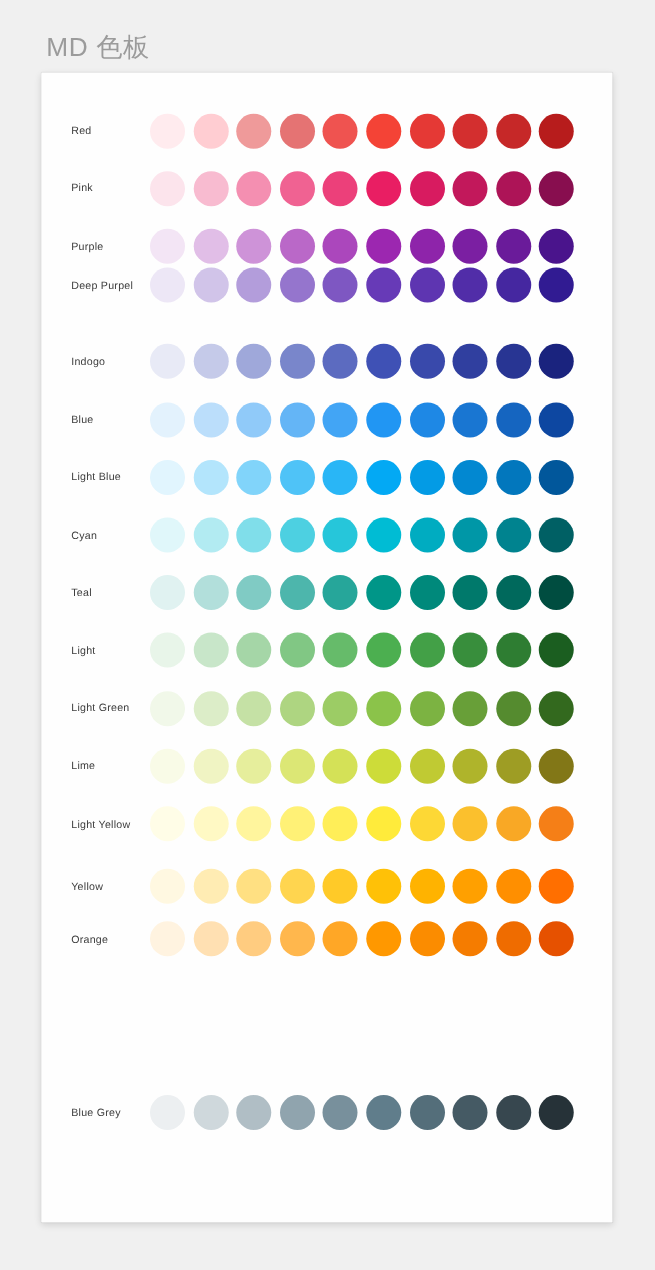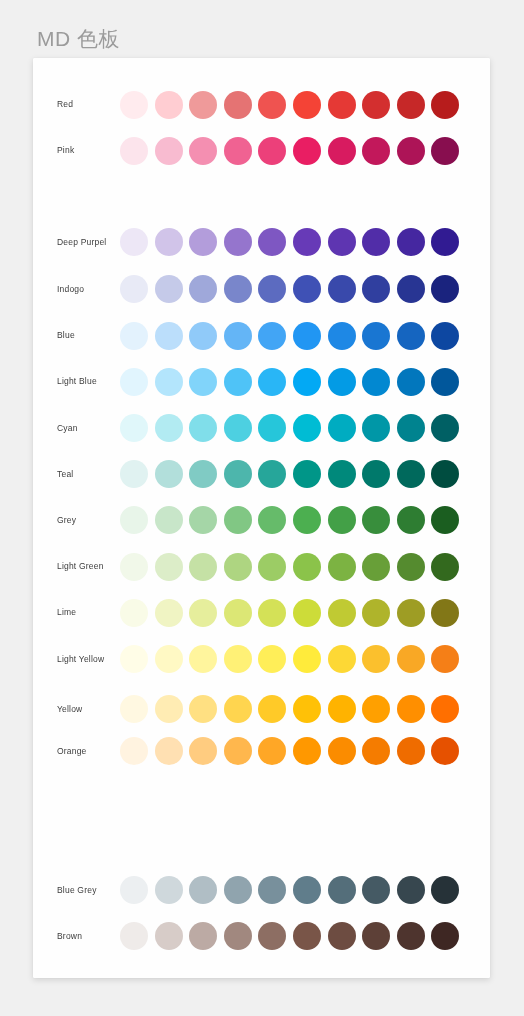--- a/index.html
+++ b/index.html
@@ -116,21 +116,36 @@
           <div class="swatch" title="Pink #F48FB1" style="background: rgb(244, 143, 177);"></div>
           <div class="swatch" title="Pink #F06292" style="background: rgb(240, 98, 146);"></div>
           <div class="swatch" title="Pink #EC407A" style="background: rgb(236, 64, 122);"></div>
           <div class="swatch" title="Pink #E91E63" style="background: rgb(233, 30, 99);"></div>
           <div class="swatch" title="Pink #D81B60" style="background: rgb(216, 27, 96);"></div>
           <div class="swatch" title="Pink #C2185B" style="background: rgb(194, 24, 91);"></div>
           <div class="swatch" title="Pink #AD1457" style="background: rgb(173, 20, 87);"></div>
           <div class="swatch" title="Pink #880E4F" style="background: rgb(136, 14, 79);"></div>
         </div>
       </div>
-      <div class="palette-row" style="top: 161px;">
+      <div class="palette-row" style="top: 116px;">
+        <div class="row-label">Purple</div>
+        <div class="swatch-strip">
+          <div class="swatch" title="Purple #F3E5F5" style="background: rgb(243, 229, 245);"></div>
+          <div class="swatch" title="Purple #E1BEE7" style="background: rgb(225, 190, 231);"></div>
+          <div class="swatch" title="Purple #CE93D8" style="background: rgb(206, 147, 216);"></div>
+          <div class="swatch" title="Purple #BA68C8" style="background: rgb(186, 104, 200);"></div>
+          <div class="swatch" title="Purple #AB47BC" style="background: rgb(171, 71, 188);"></div>
+          <div class="swatch" title="Purple #9C27B0" style="background: rgb(156, 39, 176);"></div>
+          <div class="swatch" title="Purple #8E24AA" style="background: rgb(142, 36, 170);"></div>
+          <div class="swatch" title="Purple #7B1FA2" style="background: rgb(123, 31, 162);"></div>
+          <div class="swatch" title="Purple #6A1B9A" style="background: rgb(106, 27, 154);"></div>
+          <div class="swatch" title="Purple #4A148C" style="background: rgb(74, 20, 140);"></div>
+        </div>
+      </div>
+      <div class="palette-row" style="top: 147px;">
         <div class="row-label">Deep Purpel</div>
         <div class="swatch-strip">
           <div class="swatch" title="Deep Purpel #EDE7F6" style="background: rgb(237, 231, 246);"></div>
           <div class="swatch" title="Deep Purpel #D1C4E9" style="background: rgb(209, 196, 233);"></div>
           <div class="swatch" title="Deep Purpel #B39DDB" style="background: rgb(179, 157, 219);"></div>
           <div class="swatch" title="Deep Purpel #9575CD" style="background: rgb(149, 117, 205);"></div>
           <div class="swatch" title="Deep Purpel #7E57C2" style="background: rgb(126, 87, 194);"></div>
           <div class="swatch" title="Deep Purpel #673AB7" style="background: rgb(103, 58, 183);"></div>
           <div class="swatch" title="Deep Purpel #5E35B1" style="background: rgb(94, 53, 177);"></div>
           <div class="swatch" title="Deep Purpel #512DA8" style="background: rgb(81, 45, 168);"></div>
@@ -207,21 +222,21 @@
           <div class="swatch" title="Teal #4DB6AC" style="background: rgb(77, 182, 172);"></div>
           <div class="swatch" title="Teal #26A69A" style="background: rgb(38, 166, 154);"></div>
           <div class="swatch" title="Teal #009688" style="background: rgb(0, 150, 136);"></div>
           <div class="swatch" title="Teal #00897B" style="background: rgb(0, 137, 123);"></div>
           <div class="swatch" title="Teal #00796B" style="background: rgb(0, 121, 107);"></div>
           <div class="swatch" title="Teal #00695C" style="background: rgb(0, 105, 92);"></div>
           <div class="swatch" title="Teal #004D40" style="background: rgb(0, 77, 64);"></div>
         </div>
       </div>
       <div class="palette-row" style="top: 439.4px;">
-        <div class="row-label">Grey</div>
+        <div class="row-label">Light</div>
         <div class="swatch-strip">
           <div class="swatch" title="Green #E8F5E9" style="background: rgb(232, 245, 233);"></div>
           <div class="swatch" title="Green #C8E6C9" style="background: rgb(200, 230, 201);"></div>
           <div class="swatch" title="Green #A5D6A7" style="background: rgb(165, 214, 167);"></div>
           <div class="swatch" title="Green #81C784" style="background: rgb(129, 199, 132);"></div>
           <div class="swatch" title="Green #66BB6A" style="background: rgb(102, 187, 106);"></div>
           <div class="swatch" title="Green #4CAF50" style="background: rgb(76, 175, 80);"></div>
           <div class="swatch" title="Green #43A047" style="background: rgb(67, 160, 71);"></div>
           <div class="swatch" title="Green #388E3C" style="background: rgb(56, 142, 60);"></div>
           <div class="swatch" title="Green #2E7D32" style="background: rgb(46, 125, 50);"></div>
@@ -311,29 +326,14 @@
           <div class="swatch" title="Blue Grey #B0BEC5" style="background: rgb(176, 190, 197);"></div>
           <div class="swatch" title="Blue Grey #90A4AE" style="background: rgb(144, 164, 174);"></div>
           <div class="swatch" title="Blue Grey #78909C" style="background: rgb(120, 144, 156);"></div>
           <div class="swatch" title="Blue Grey #607D8B" style="background: rgb(96, 125, 139);"></div>
           <div class="swatch" title="Blue Grey #546E7A" style="background: rgb(84, 110, 122);"></div>
           <div class="swatch" title="Blue Grey #455A64" style="background: rgb(69, 90, 100);"></div>
           <div class="swatch" title="Blue Grey #37474F" style="background: rgb(55, 71, 79);"></div>
           <div class="swatch" title="Blue Grey #263238" style="background: rgb(38, 50, 56);"></div>
         </div>
       </div>
-      <div class="palette-row" style="top: 855.2px;">
-        <div class="row-label">Brown</div>
-        <div class="swatch-strip">
-          <div class="swatch" title="Brown #EFEBE9" style="background: rgb(239, 235, 233);"></div>
-          <div class="swatch" title="Brown #D7CCC8" style="background: rgb(215, 204, 200);"></div>
-          <div class="swatch" title="Brown #BCAAA4" style="background: rgb(188, 170, 164);"></div>
-          <div class="swatch" title="Brown #A1887F" style="background: rgb(161, 136, 127);"></div>
-          <div class="swatch" title="Brown #8D6E63" style="background: rgb(141, 110, 99);"></div>
-          <div class="swatch" title="Brown #795548" style="background: rgb(121, 85, 72);"></div>
-          <div class="swatch" title="Brown #6D4C41" style="background: rgb(109, 76, 65);"></div>
-          <div class="swatch" title="Brown #5D4037" style="background: rgb(93, 64, 55);"></div>
-          <div class="swatch" title="Brown #4E342E" style="background: rgb(78, 52, 46);"></div>
-          <div class="swatch" title="Brown #3E2723" style="background: rgb(62, 39, 35);"></div>
-        </div>
-      </div>
     </div>
 </div>
 
 </body></html>

